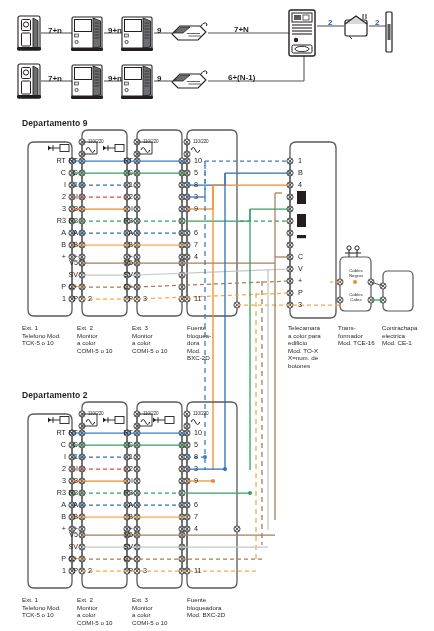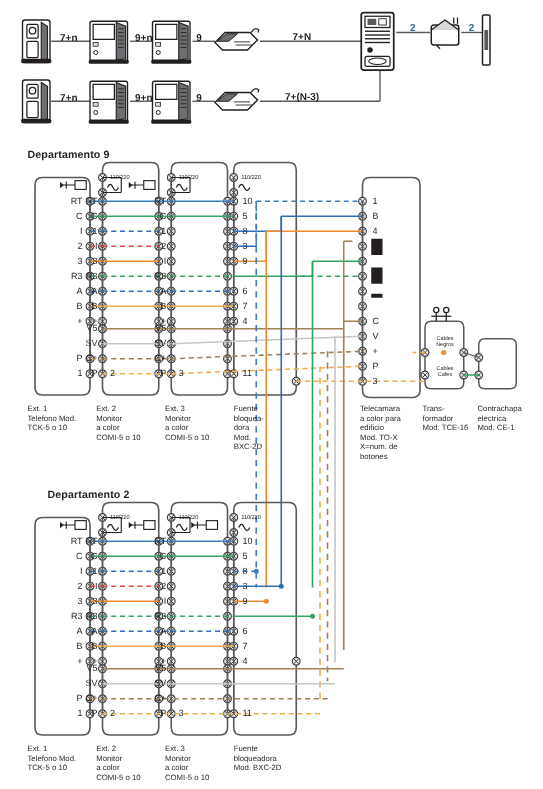--- a/index.html
+++ b/index.html
@@ -155,27 +155,27 @@
   </svg>
 
   <div class="topnum" style="left:48px;top:26px;">7+n</div>
   <div class="topnum" style="left:108px;top:26px;">9+n</div>
   <div class="topnum" style="left:157px;top:26px;">9</div>
   <div class="topnum" style="left:234px;top:25px;">7+N</div>
 
   <div class="topnum" style="left:48px;top:74px;">7+n</div>
   <div class="topnum" style="left:108px;top:74px;">9+n</div>
   <div class="topnum" style="left:157px;top:74px;">9</div>
-  <div class="topnum" style="left:228px;top:73px;">7+(N-3)</div>
+  <div class="topnum" style="left:228px;top:73px;">6+(N-1)</div>
 
   <div class="topnum blue" style="left:328px;top:18px;">2</div>
   <div class="topnum blue" style="left:375px;top:18px;">2</div>
 
   <div class="sec-title" style="left:22px;top:118px;">Departamento 9</div>
-  <div class="sec-title" style="left:38px;top:390px;">Departamento 2</div>
+  <div class="sec-title" style="left:22px;top:390px;">Departamento 2</div>
 
   <svg class="layer">
     <defs>
       <g id="screw-term">
         <circle cx="0" cy="0" r="3.1" fill="#e8e8e8" stroke="#3d3d3d" stroke-width="0.9"></circle>
         <line x1="-2.1" y1="-2.1" x2="2.1" y2="2.1" stroke="#3d3d3d" stroke-width="0.8"></line>
         <line x1="-2.1" y1="2.1" x2="2.1" y2="-2.1" stroke="#3d3d3d" stroke-width="0.8"></line>
       </g>
       <g id="ac-sym">
         <path d="M0 4 q2.2 -5 4.4 0 q2.2 5 4.4 0" fill="none" stroke="#231f20" stroke-width="1"></path>

